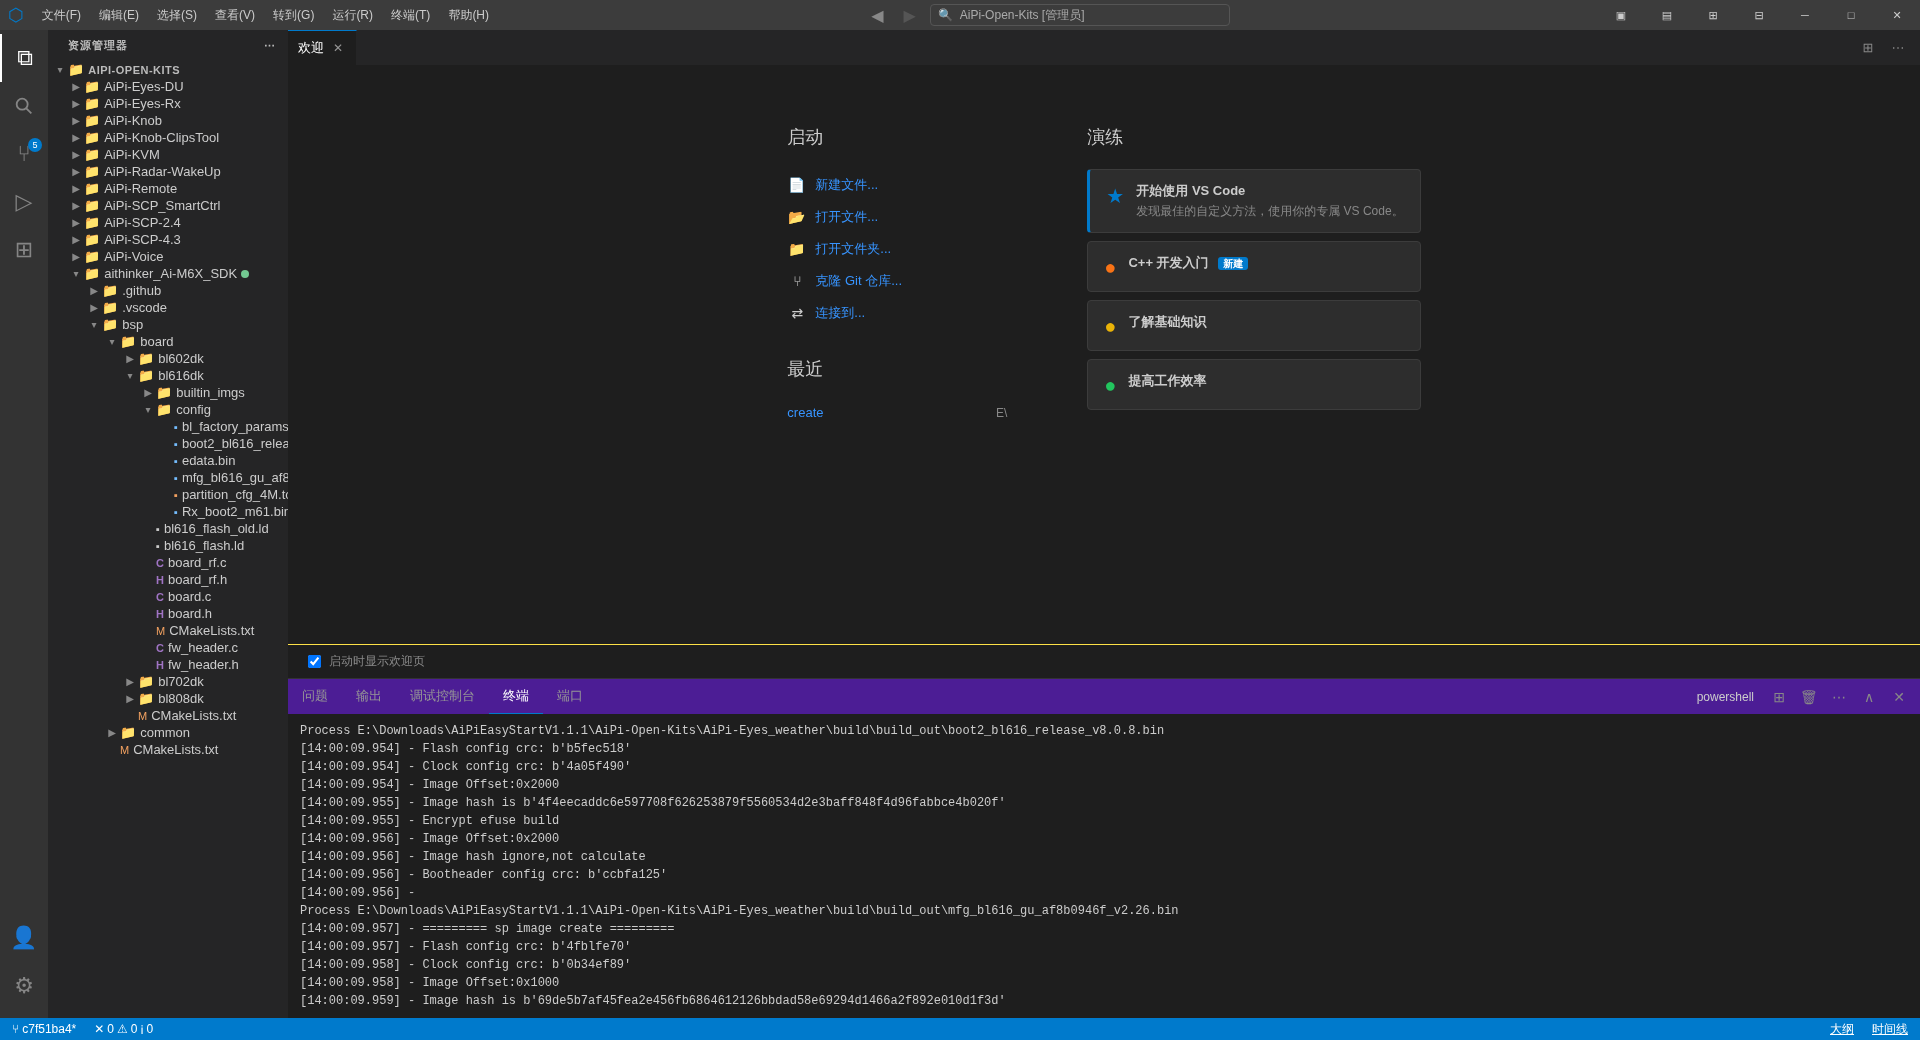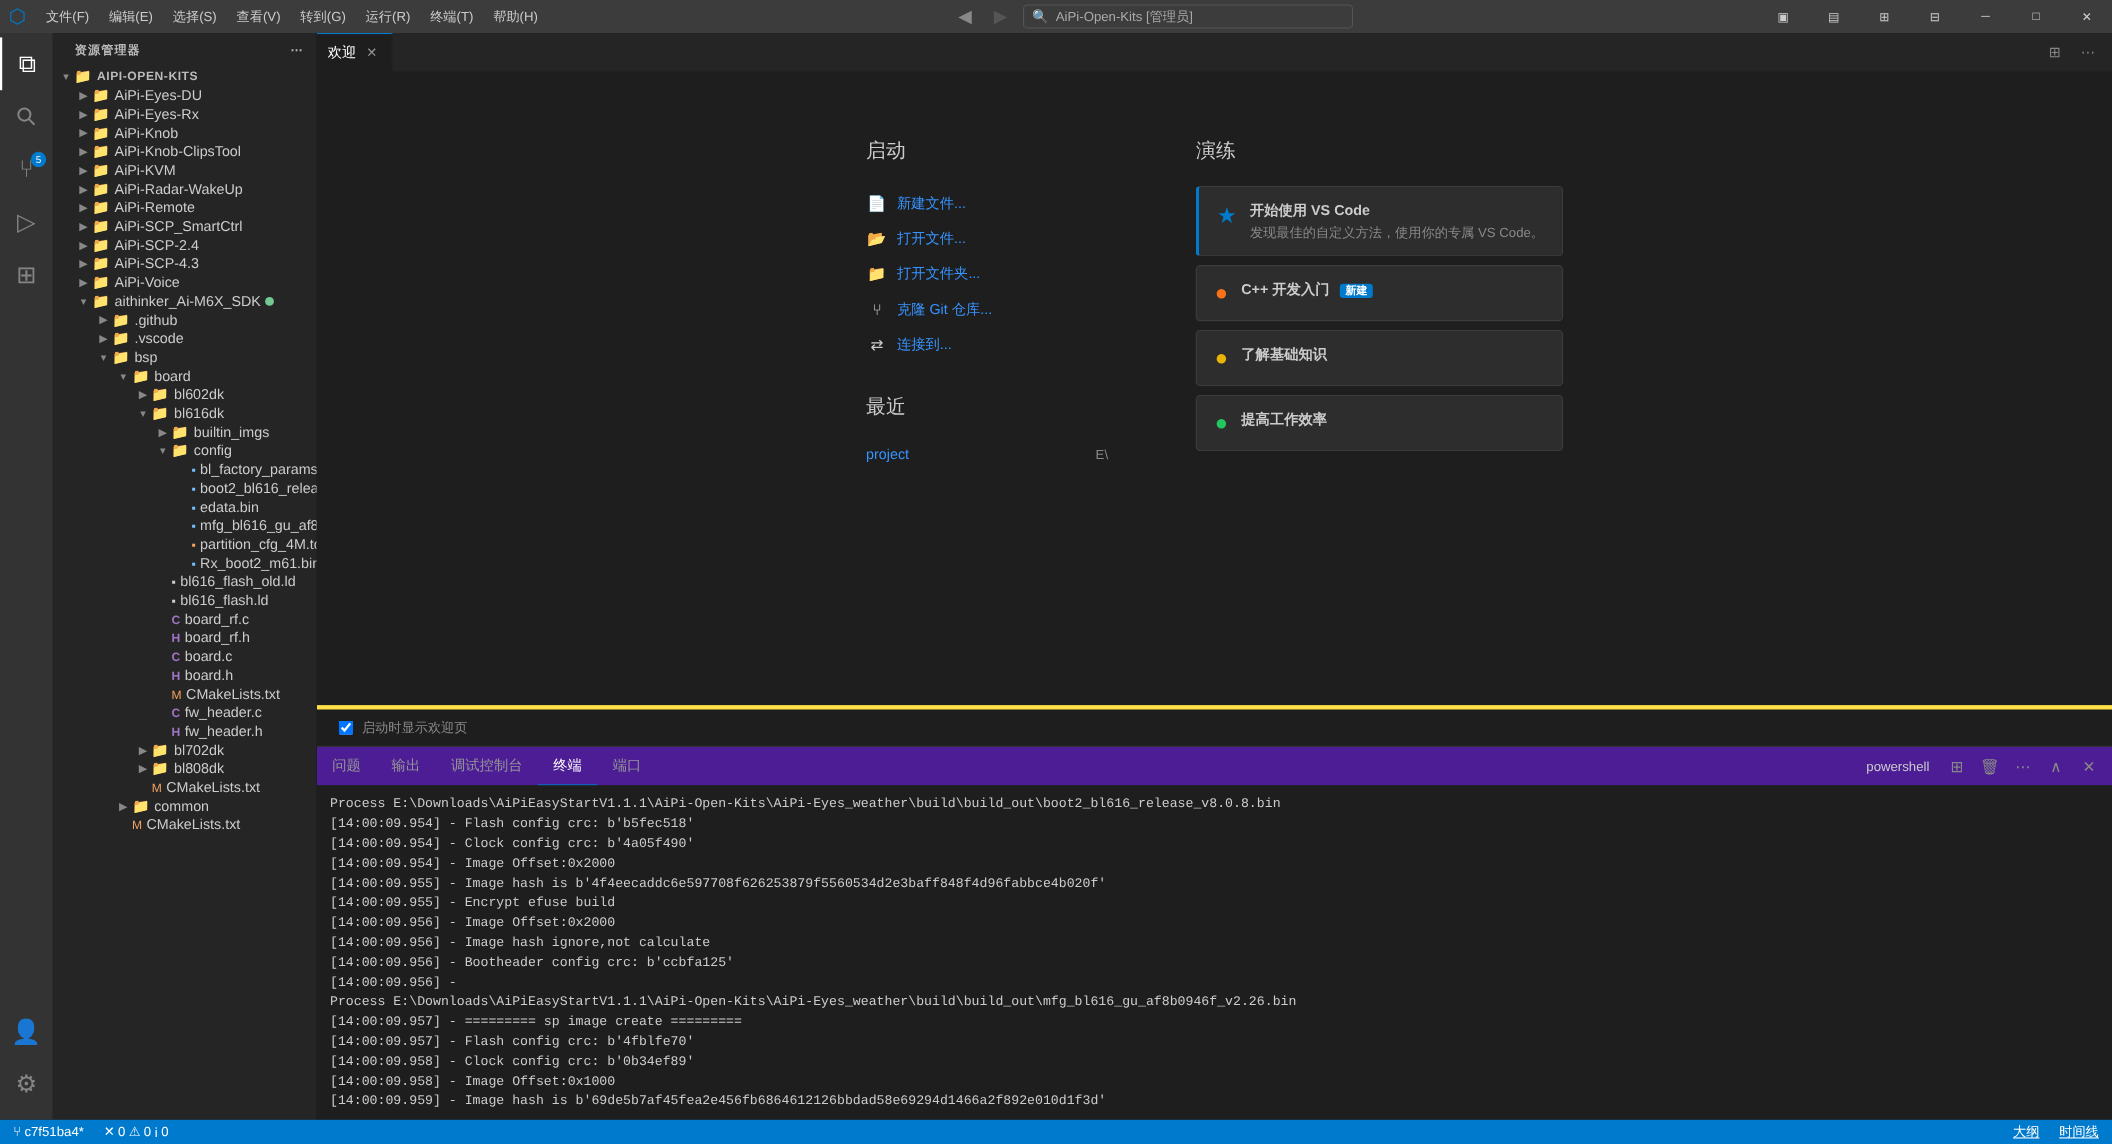--- a/index.html
+++ b/index.html
@@ -335,21 +335,21 @@
       font-size: 10px;
       padding: 1px 5px;
       border-radius: 3px;
       margin-left: 6px;
     }
     .welcome-footer {
       display: flex;
       align-items: center;
       gap: 8px;
       padding: 8px 20px;
-      border-top: 4px solid #fde047;
+      border-top: 1px solid #fde047;
       background: #1e1e1e;
     }
     .welcome-footer input[type=checkbox] { cursor: pointer; }
     .welcome-footer-label { color: #888; font-size: 12px; }
 
     
     #panel {
       height: 340px;
       background: #1e1e1e;
       border-top: 1px solid #333;
@@ -757,21 +757,21 @@
               <span class="welcome-link-icon">⑂</span>
               <span>克隆 Git 仓库...</span>
             </div>
             <div class="welcome-link">
               <span class="welcome-link-icon">⇄</span>
               <span>连接到...</span>
             </div>
             <div style="margin-top:28px;">
               <div class="welcome-section-title">最近</div>
               <div class="welcome-recent">
-                <span class="welcome-recent-name">project</span>
+                <span class="welcome-recent-name">create</span>
                 <span class="welcome-recent-path">E\</span>
               </div>
             </div>
           </div>
 
           <div class="practice-section">
             <div class="welcome-section-title">演练</div>
             <div class="practice-card featured">
               <span class="practice-card-icon" style="color:#007acc;">★</span>
               <div>

